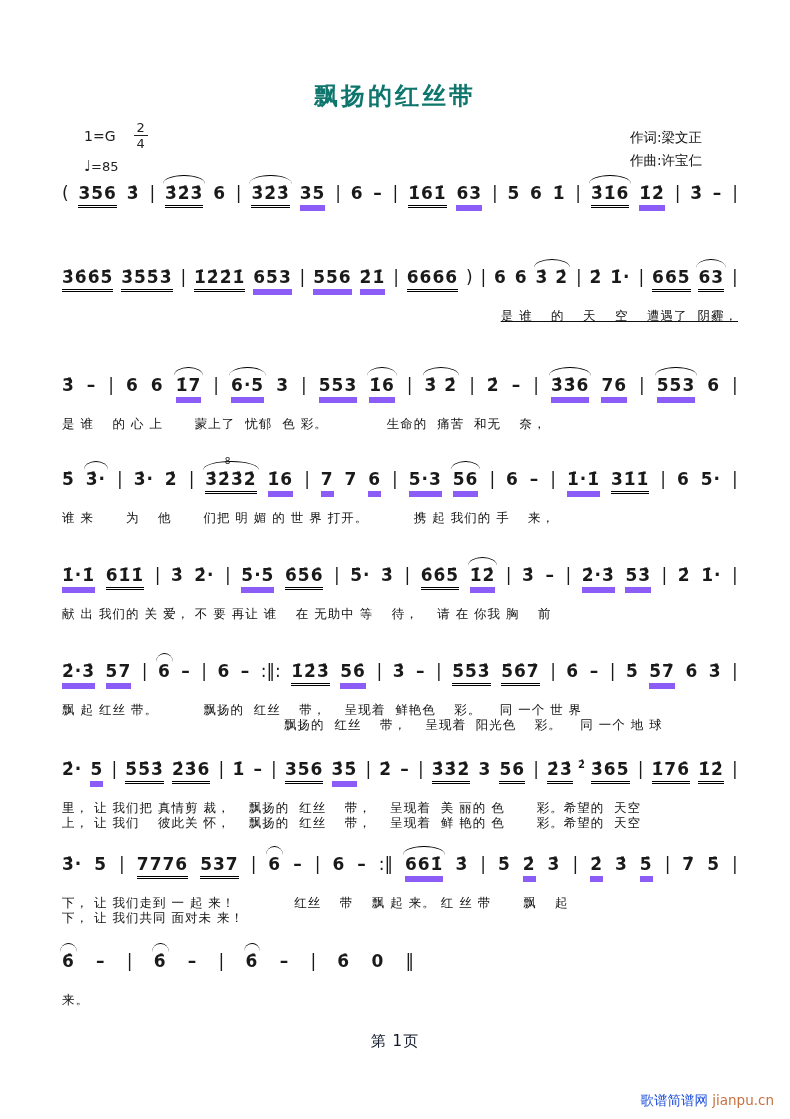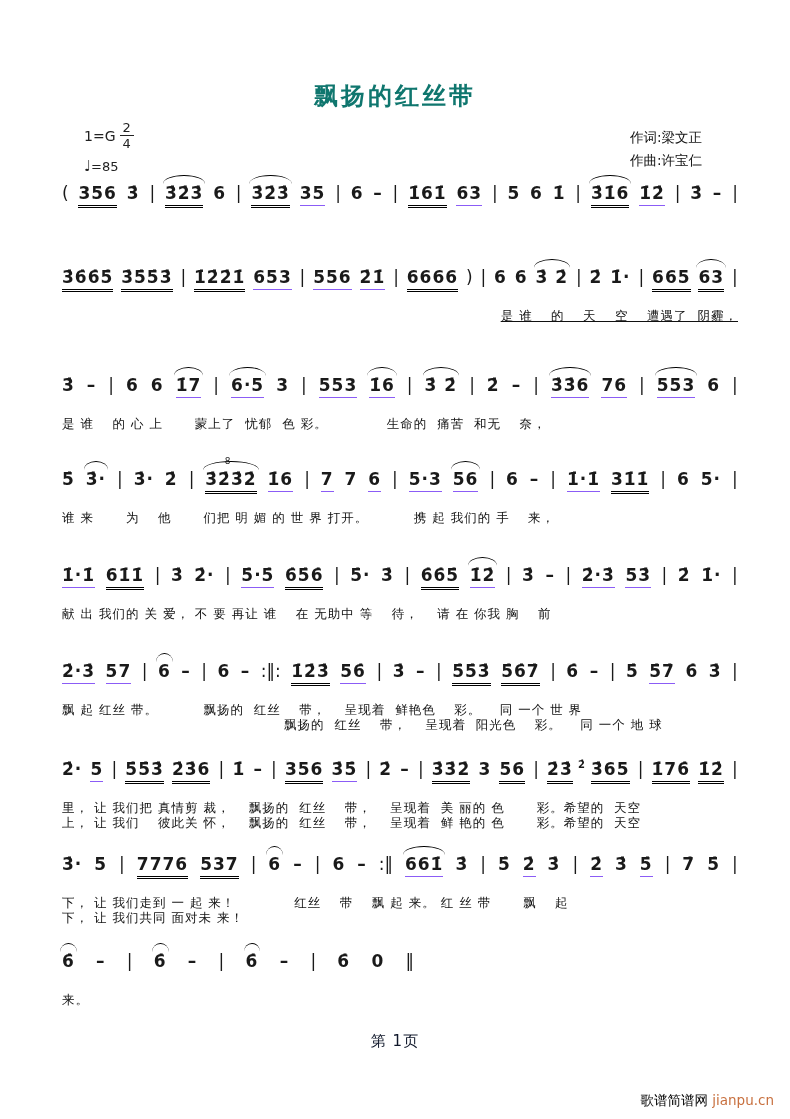--- a/index.html
+++ b/index.html
@@ -5,36 +5,36 @@
   html,body{margin:0;padding:0;background:#fff;}
   .page{
     position:relative;width:790px;height:1119px;background:#ffffff;overflow:hidden;
     font-family:"DejaVu Sans","Liberation Sans",sans-serif;color:#1a1a1a;
   }
   .title{
     position:absolute;top:80px;left:0;width:100%;text-align:center;
     font-size:24px;font-weight:bold;color:#0f766e;letter-spacing:3px;
   }
   .meta{position:absolute;left:84px;top:120px;font-size:14px;color:#222;}
-  .keyline{display:flex;align-items:center;gap:4px;}
+  .keyline{display:flex;align-items:center;gap:18px;}
   .ts{display:inline-block;text-align:center;line-height:1;font-size:13px;}
   .ts span{display:block;padding:1px 3px;}
   .ts .ts-top{border-bottom:1px solid #222;}
   .tempo{margin-top:6px;font-size:13px;}
   .tempo .note-glyph{font-size:15px;}
   .credits{position:absolute;right:88px;top:126px;text-align:right;font-size:13.5px;color:#111;line-height:1.7;}
 
   .system{position:absolute;left:62px;width:676px;}
   .notes{
     display:flex;justify-content:space-between;align-items:baseline;
     font-weight:bold;font-size:17px;letter-spacing:1px;padding-top:12px;min-height:30px;
     white-space:nowrap;
   }
   .tok{position:relative;display:inline-block;line-height:1.15;}
-  .tok.u1{border-bottom:1px solid #8b5cf6;padding-bottom:1px;}
+  .tok.u1{border-bottom:6px solid #8b5cf6;padding-bottom:1px;}
   .tok.u2{border-bottom:3px double #000;padding-bottom:1px;}
   .tok.bar{font-weight:normal;letter-spacing:0;}
   .tok.dash{font-weight:bold;}
   .tok.arc::before{
     content:"";position:absolute;left:-2px;right:-2px;top:-9px;height:8px;
     border-top:1.5px solid #000;border-radius:50% 50% 0 0 / 100% 100% 0 0;
   }
   .tok.grace{font-size:10px;transform:translateY(-7px);margin:0 -3px;}
   .orn{position:absolute;top:-14px;left:38%;font-size:9px;font-style:normal;font-weight:normal;}
 
@@ -335,17 +335,17 @@
         <span class="tok">6̇</span>
         <span class="tok">0</span>
         <span class="tok bar">‖</span>
       </div>
     <div class="lyr lyr1">来。</div>
   </div>
 
   <div class="footer-page">第 1页</div>
 
   <div class="watermark">
-    <span style="color: #000000; text-align: center;">歌谱简谱网</span>
+    <span style="color: #1d4ed8; text-align: center;">歌谱简谱网</span>
     <span style="color: rgb(200, 112, 63);">jianpu.cn</span>
   </div>
 
 </div>
 
 </body></html>

